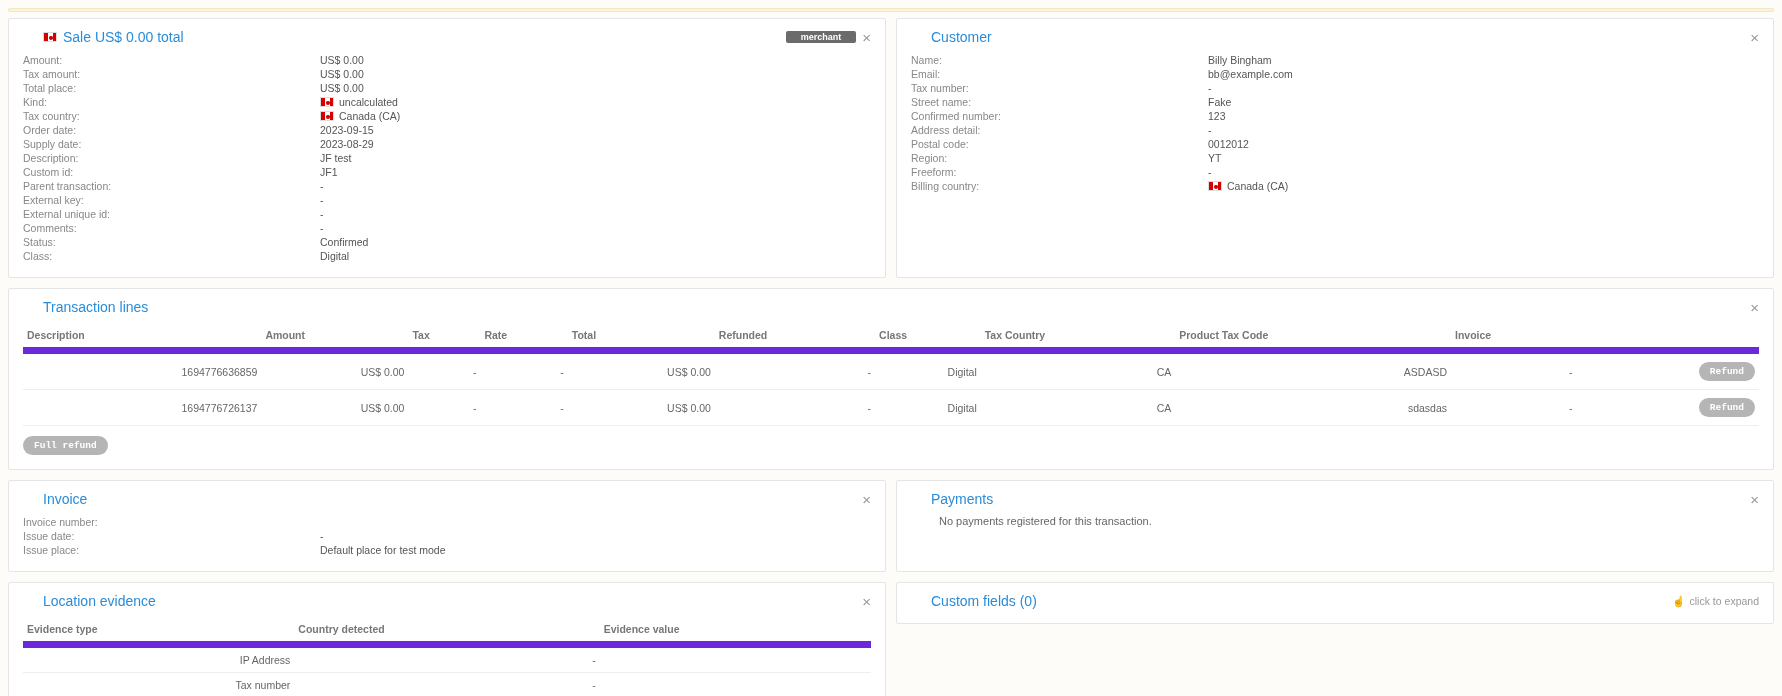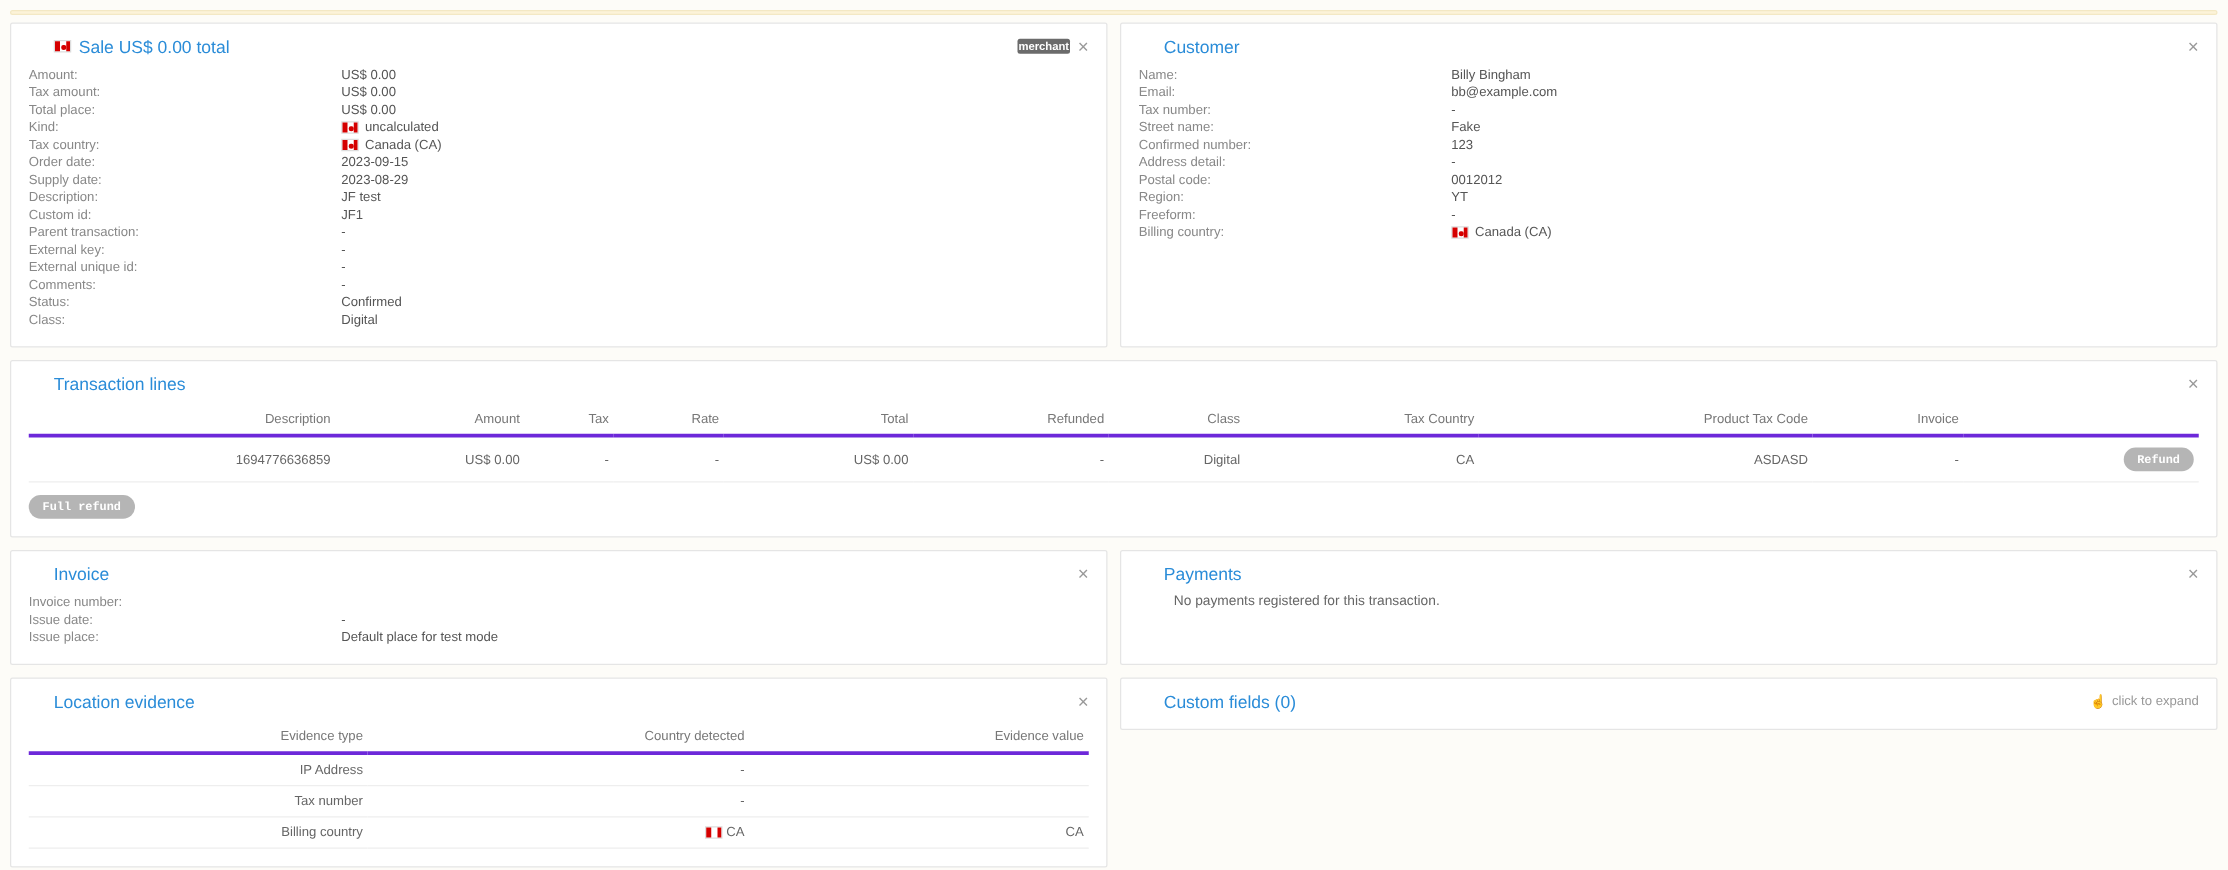--- a/index.html
+++ b/index.html
@@ -48,33 +48,34 @@
   .panel-controls {
     display: flex;
     align-items: center;
     gap: 6px;
   }
   .badge-merchant {
     background: #6b6b6b;
     color: #fff;
     font-size: 9px;
     font-weight: bold;
-    padding: 1px 1px;
+    padding: 1px 15px;
     border-radius: 2px;
   }
   .close-x {
     color: #999;
     font-size: 15px;
     cursor: pointer;
     line-height: 1;
   }
   .kv-row {
     display: flex;
     padding: 1px 0;
     font-size: 10.5px;
+    gap: 47px;
   }
   .kv-label {
     width: 250px;
     color: #888;
     flex-shrink: 0;
   }
   .kv-value {
     color: #555;
     display: flex;
     align-items: center;
@@ -106,25 +107,25 @@
     border-radius: 40% 40% 50% 50%;
   }
 
   
   table {
     width: 100%;
     border-collapse: collapse;
     font-size: 10.5px;
   }
   thead th {
-    text-align: right;
+    text-align: left;
     color: #777;
-    font-weight: 400;
+    font-weight: 700;
     padding: 6px 4px;
-    border-bottom: 3px solid #6d28d9;
+    border-bottom: 7px solid #6d28d9;
   }
   tbody td {
     padding: 8px 4px;
     border-bottom: 1px solid #eee;
     color: #666;
     text-align: right;
   }
   .btn-pill {
     background: #b5b5b5;
     color: #fff;
@@ -328,20 +329,33 @@
             <td>-</td>
             <td>-</td>
             <td>US$ 0.00</td>
             <td>-</td>
             <td>Digital</td>
             <td>CA</td>
             <td>ASDASD</td>
             <td>-</td>
             <td style="text-align: right;"><button class="btn-pill">Refund</button></td>
           </tr>
+          <tr>
+            <td>1694776726137</td>
+            <td>US$ 0.00</td>
+            <td>-</td>
+            <td>-</td>
+            <td>US$ 0.00</td>
+            <td>-</td>
+            <td>Digital</td>
+            <td>CA</td>
+            <td>sdasdas</td>
+            <td>-</td>
+            <td style="text-align: right;"><button class="btn-pill">Refund</button></td>
+          </tr>
         </tbody>
     </table>
     <div class="table-actions">
       <button class="btn-pill">Full refund</button>
     </div>
   </div>
 
   <div class="panel">
     <div class="panel-header">
       <div class="panel-title">Invoice</div>

